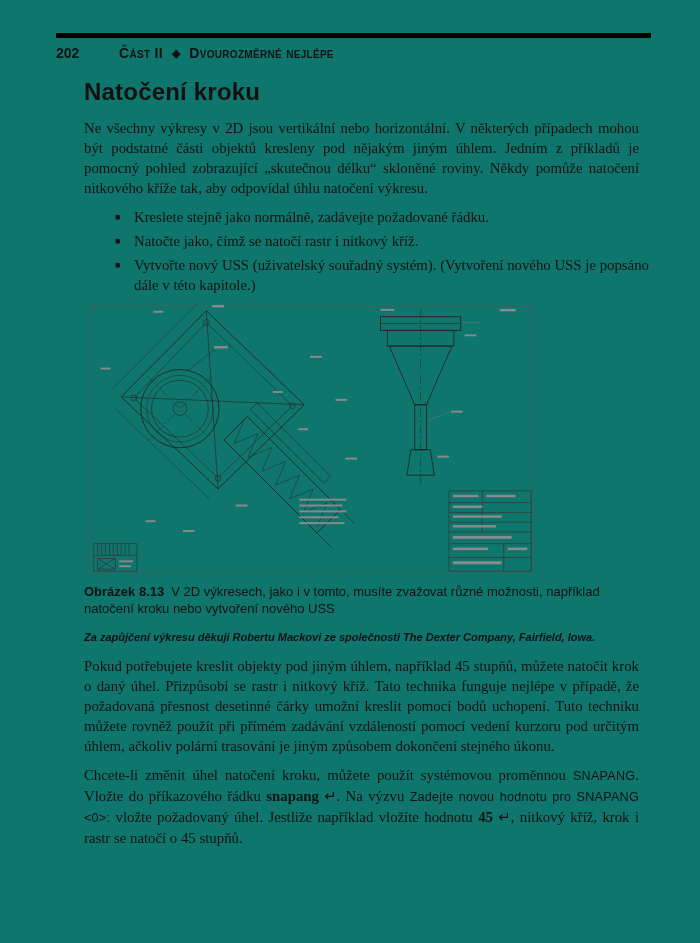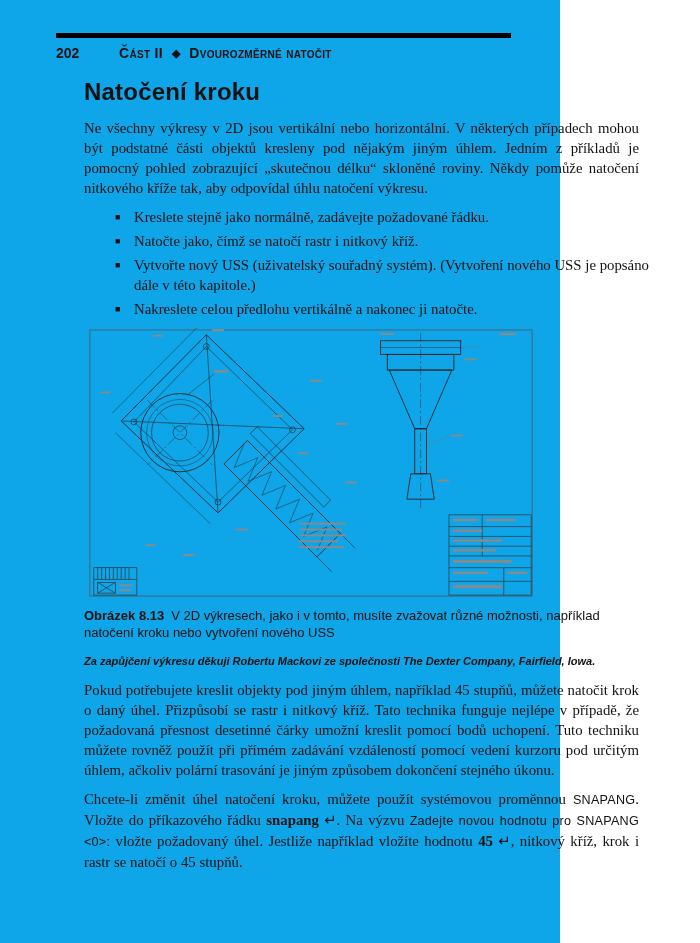--- a/index.html
+++ b/index.html
@@ -1,18 +1,18 @@
 <!DOCTYPE html>
 <html lang="cs"><head>
 <meta charset="utf-8">
 <style>
   html,body{margin:0;padding:0;background:#ffffff;}
   body{width:700px;height:943px;overflow:hidden;color:#111;
        font-family:"Liberation Serif",serif;}
-  .page{position:relative;width:560px;height:943px;background:#0ea5e9;}
+  .page{position:relative;width:700px;height:943px;background:#0f766e;}
 
   
   .header{position:absolute;left:56px;right:49px;top:33px;}
   .header-rule{height:5px;background:#000;}
   .header-row{display:flex;align-items:baseline;margin-top:7px;
               font-family:"Liberation Sans",sans-serif;font-weight:700;font-size:14px;}
   .page-num{width:63px;}
   .part-label{font-variant:small-caps;letter-spacing:.3px;}
   .diamond{font-size:11px;margin:0 9px;position:relative;top:-1px;}
   .part-title{font-variant:small-caps;letter-spacing:.3px;}
@@ -46,21 +46,21 @@
 <body>
 
 <div class="page">
 
   <div class="header">
     <div class="header-rule"></div>
     <div class="header-row">
       <span class="page-num">202</span>
       <span class="part-label">Část II</span>
       <span class="diamond">◆</span>
-      <span class="part-title">Dvourozměrné natočit</span>
+      <span class="part-title">Dvourozměrné nejlépe</span>
     </div>
   </div>
 
   <div class="content">
 
     <h1 class="title">Natočení kroku</h1>
 
     <p class="body">Ne všechny výkresy v 2D jsou vertikální nebo horizontální. V některých případech mohou být podstatné části objektů kresleny pod nějakým jiným úhlem. Jedním z příkladů je pomocný pohled zobrazující „skutečnou délku“ skloněné roviny. Někdy pomůže natočení nitkového kříže tak, aby odpovídal úhlu natočení výkresu.</p>
 
 
@@ -69,24 +69,20 @@
         <span class="bullet-marker"></span>
         <span class="li-text">Kreslete stejně jako normálně, zadávejte požadované řádku.</span>
       </li>
       <li>
         <span class="bullet-marker"></span>
         <span class="li-text">Natočte jako, čímž se natočí rastr i nitkový kříž.</span>
       </li>
       <li>
         <span class="bullet-marker"></span>
         <span class="li-text">Vytvořte nový USS (uživatelský souřadný systém). (Vytvoření nového USS je popsáno dále v této kapitole.)</span>
-      </li>
-      <li>
-        <span class="bullet-marker"></span>
-        <span class="li-text">Nakreslete celou předlohu vertikálně a nakonec ji natočte.</span>
       </li>
     </ul>
 
     <div class="figure">
       <svg width="455" height="272" viewBox="0 0 455 278" xmlns="http://www.w3.org/2000/svg">
 
         <rect x="1" y="3" width="452" height="272" fill="none" stroke="#555" stroke-width="0.8"></rect>
 
         <g stroke="#222" fill="none" stroke-width="0.9">
           <polygon points="120,8 220,104 132,190 33,96"></polygon>

